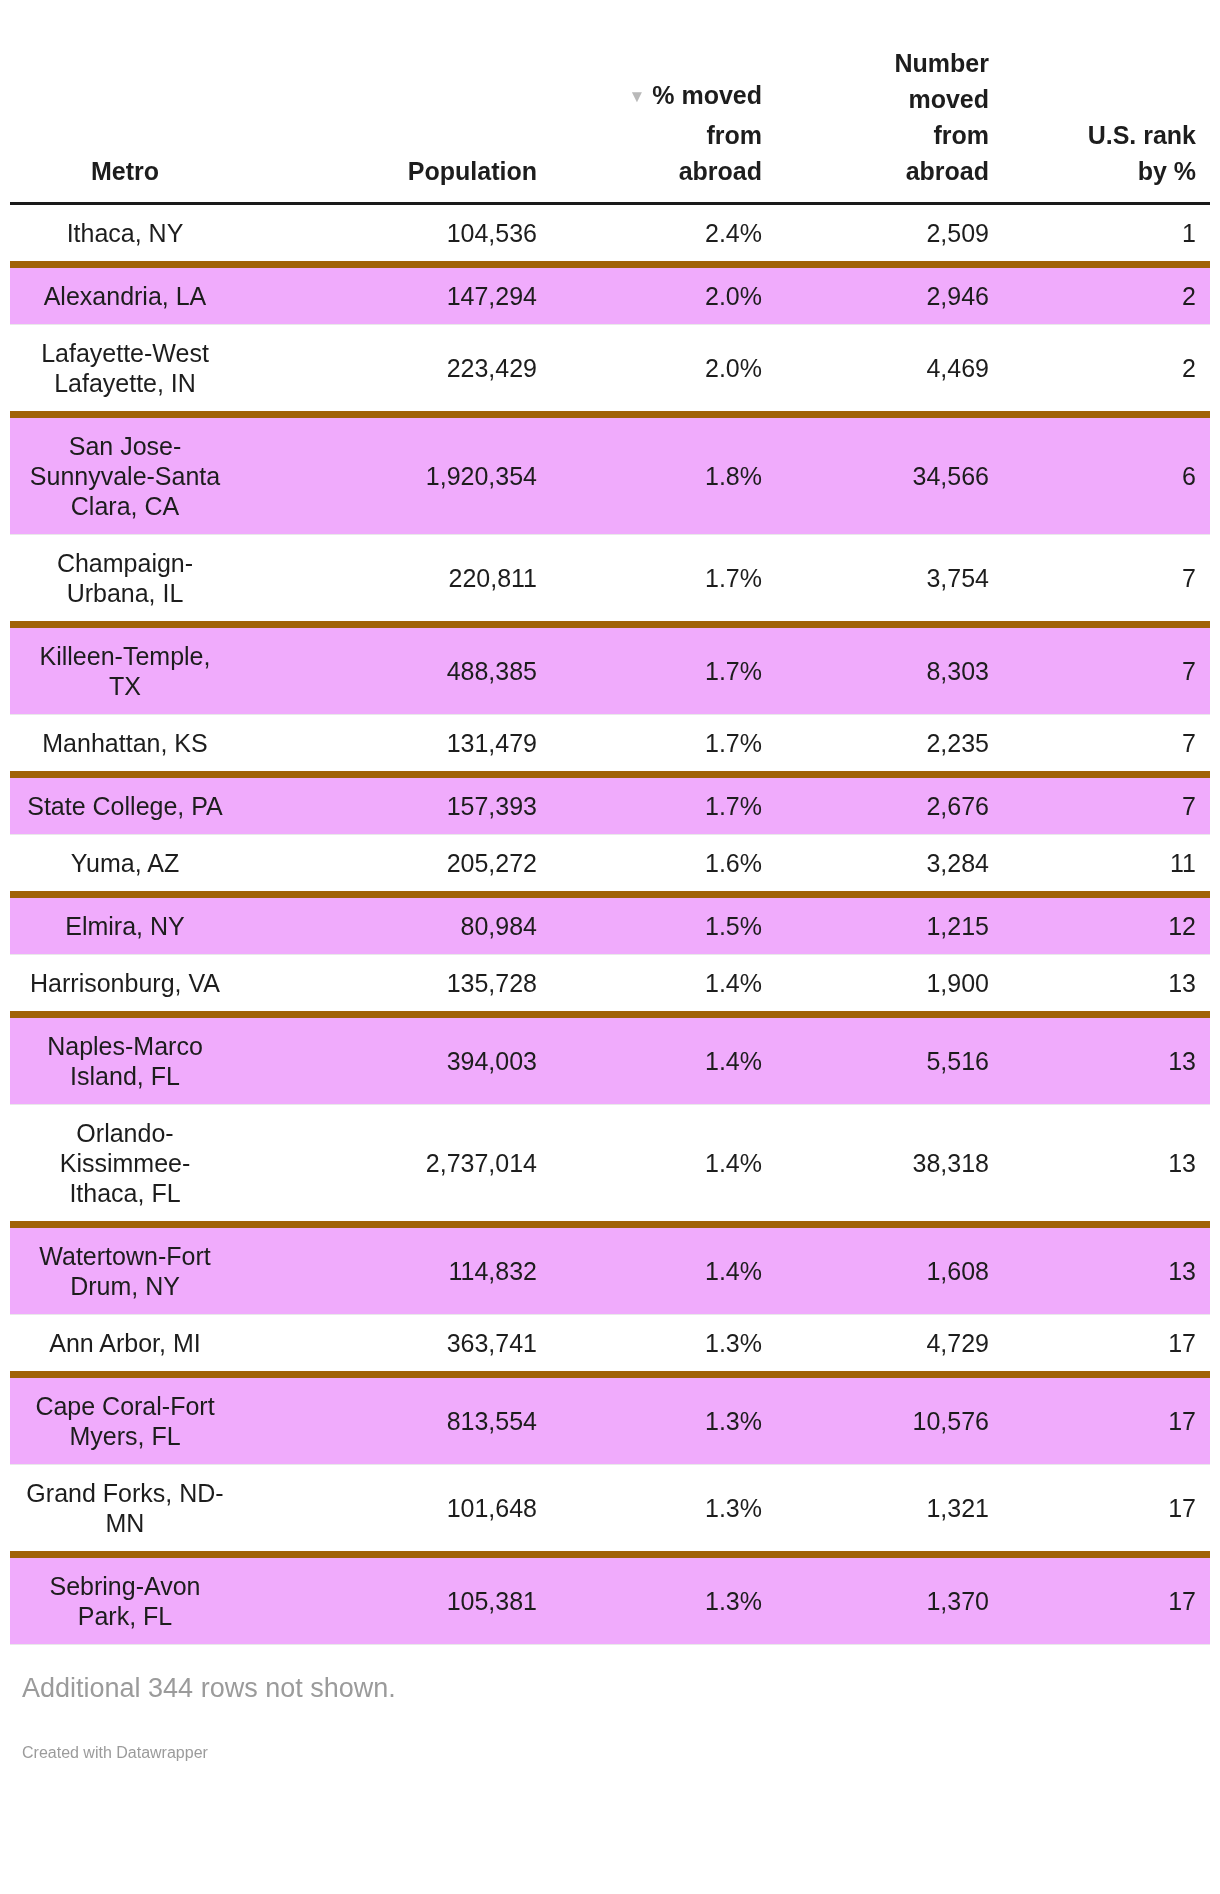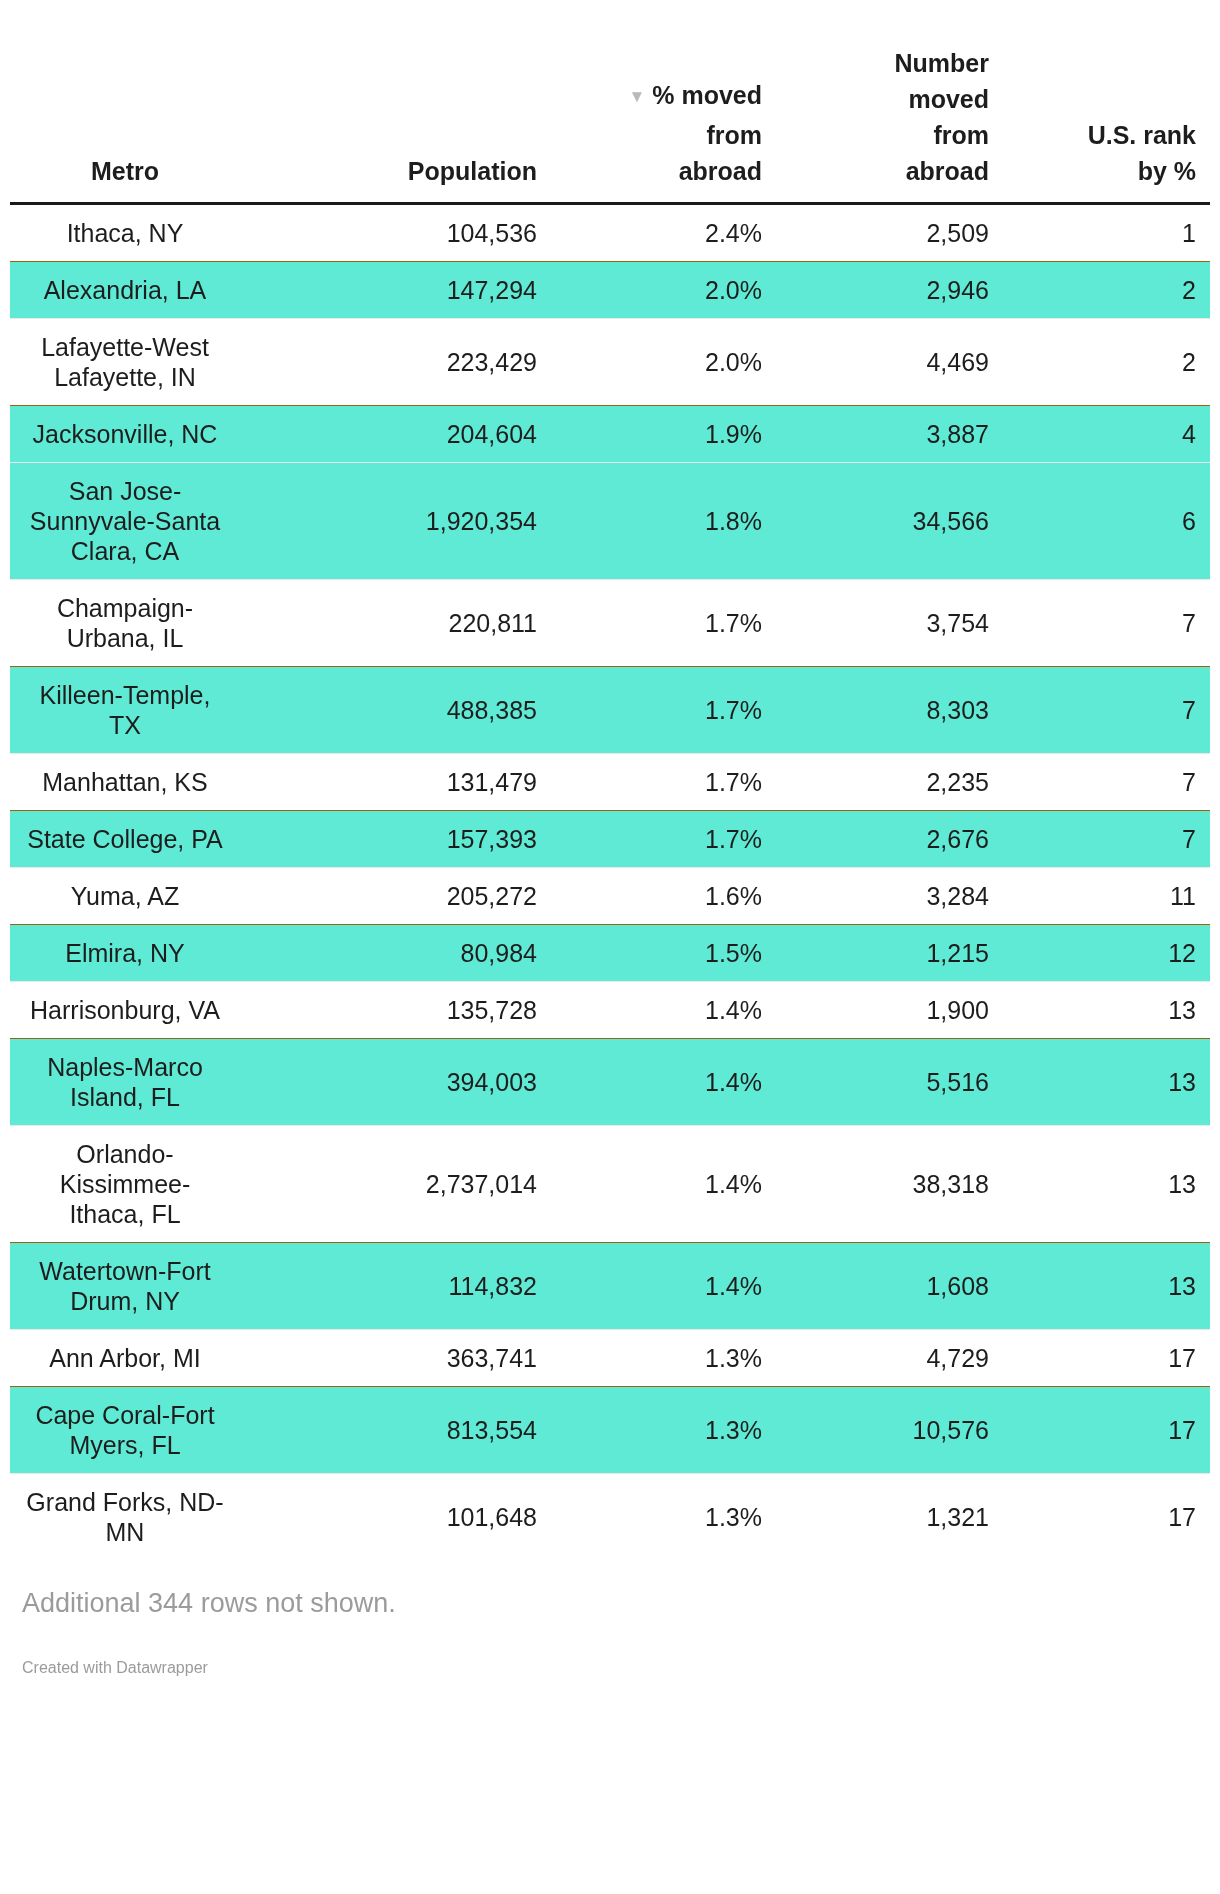--- a/index.html
+++ b/index.html
@@ -57,22 +57,22 @@
 
   tbody td {
     padding: 13px 14px;
     line-height: 30px;
     vertical-align: middle;
     font-size: 25px;
   }
   td.left  { text-align: center; white-space: pre-line; }
   td.right { text-align: right; }
   tbody tr.striped td {
-    background: #5eead4;
-    border-top: 1px solid #a16207;
+    background: #f0abfc;
+    border-top: 7px solid #a16207;
     border-bottom: 1px solid #e9e9e9;
   }
 
   .table-note {
     margin: 28px 0 0 12px;
     font-size: 27px;
     color: #9b9b9b;
   }
   .credit {
     margin: 40px 0 0 12px;
@@ -125,27 +125,20 @@
   </tr>
         <tr>
     <td class="left">Lafayette-West
 Lafayette, IN</td>
     <td class="right">223,429</td>
     <td class="right">2.0%</td>
     <td class="right">4,469</td>
     <td class="right">2</td>
   </tr>
         <tr class="striped">
-    <td class="left">Jacksonville, NC</td>
-    <td class="right">204,604</td>
-    <td class="right">1.9%</td>
-    <td class="right">3,887</td>
-    <td class="right">4</td>
-  </tr>
-        <tr class="striped">
     <td class="left">San Jose-
 Sunnyvale-Santa
 Clara, CA</td>
     <td class="right">1,920,354</td>
     <td class="right">1.8%</td>
     <td class="right">34,566</td>
     <td class="right">6</td>
   </tr>
         <tr>
     <td class="left">Champaign-
@@ -239,19 +232,27 @@
     <td class="right">17</td>
   </tr>
         <tr>
     <td class="left">Grand Forks, ND-
 MN</td>
     <td class="right">101,648</td>
     <td class="right">1.3%</td>
     <td class="right">1,321</td>
     <td class="right">17</td>
   </tr>
+        <tr class="striped">
+    <td class="left">Sebring-Avon
+Park, FL</td>
+    <td class="right">105,381</td>
+    <td class="right">1.3%</td>
+    <td class="right">1,370</td>
+    <td class="right">17</td>
+  </tr>
       </tbody>
   </table>
 
   <div class="table-note">Additional 344 rows not shown.</div>
   <div class="credit">Created with Datawrapper</div>
 
 </div>
 
 </body></html>

